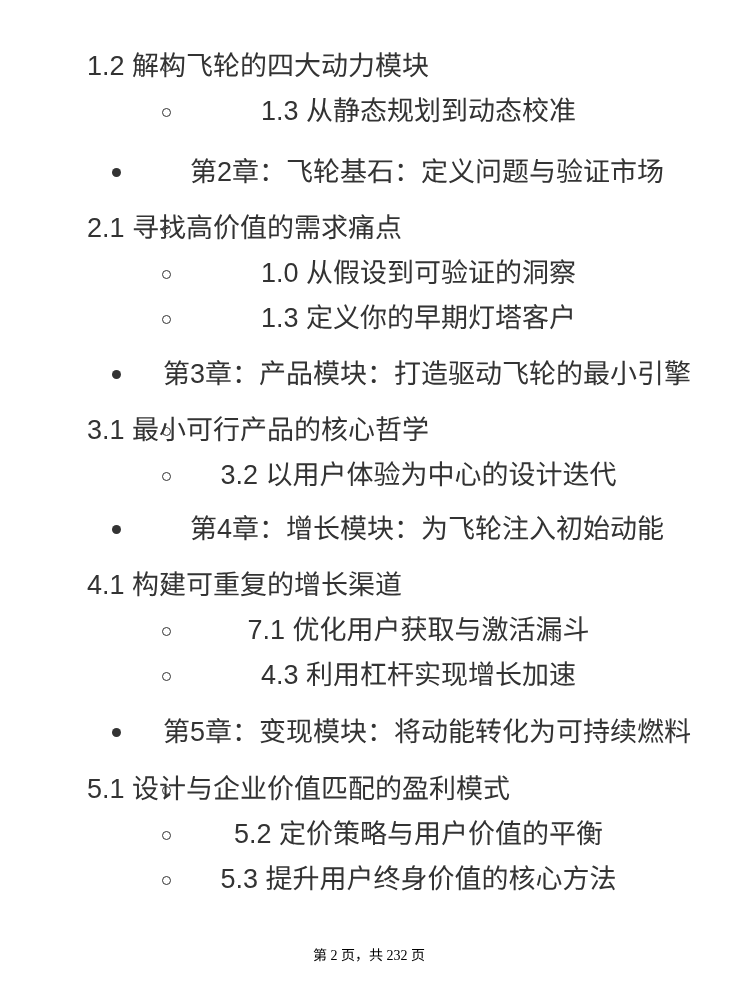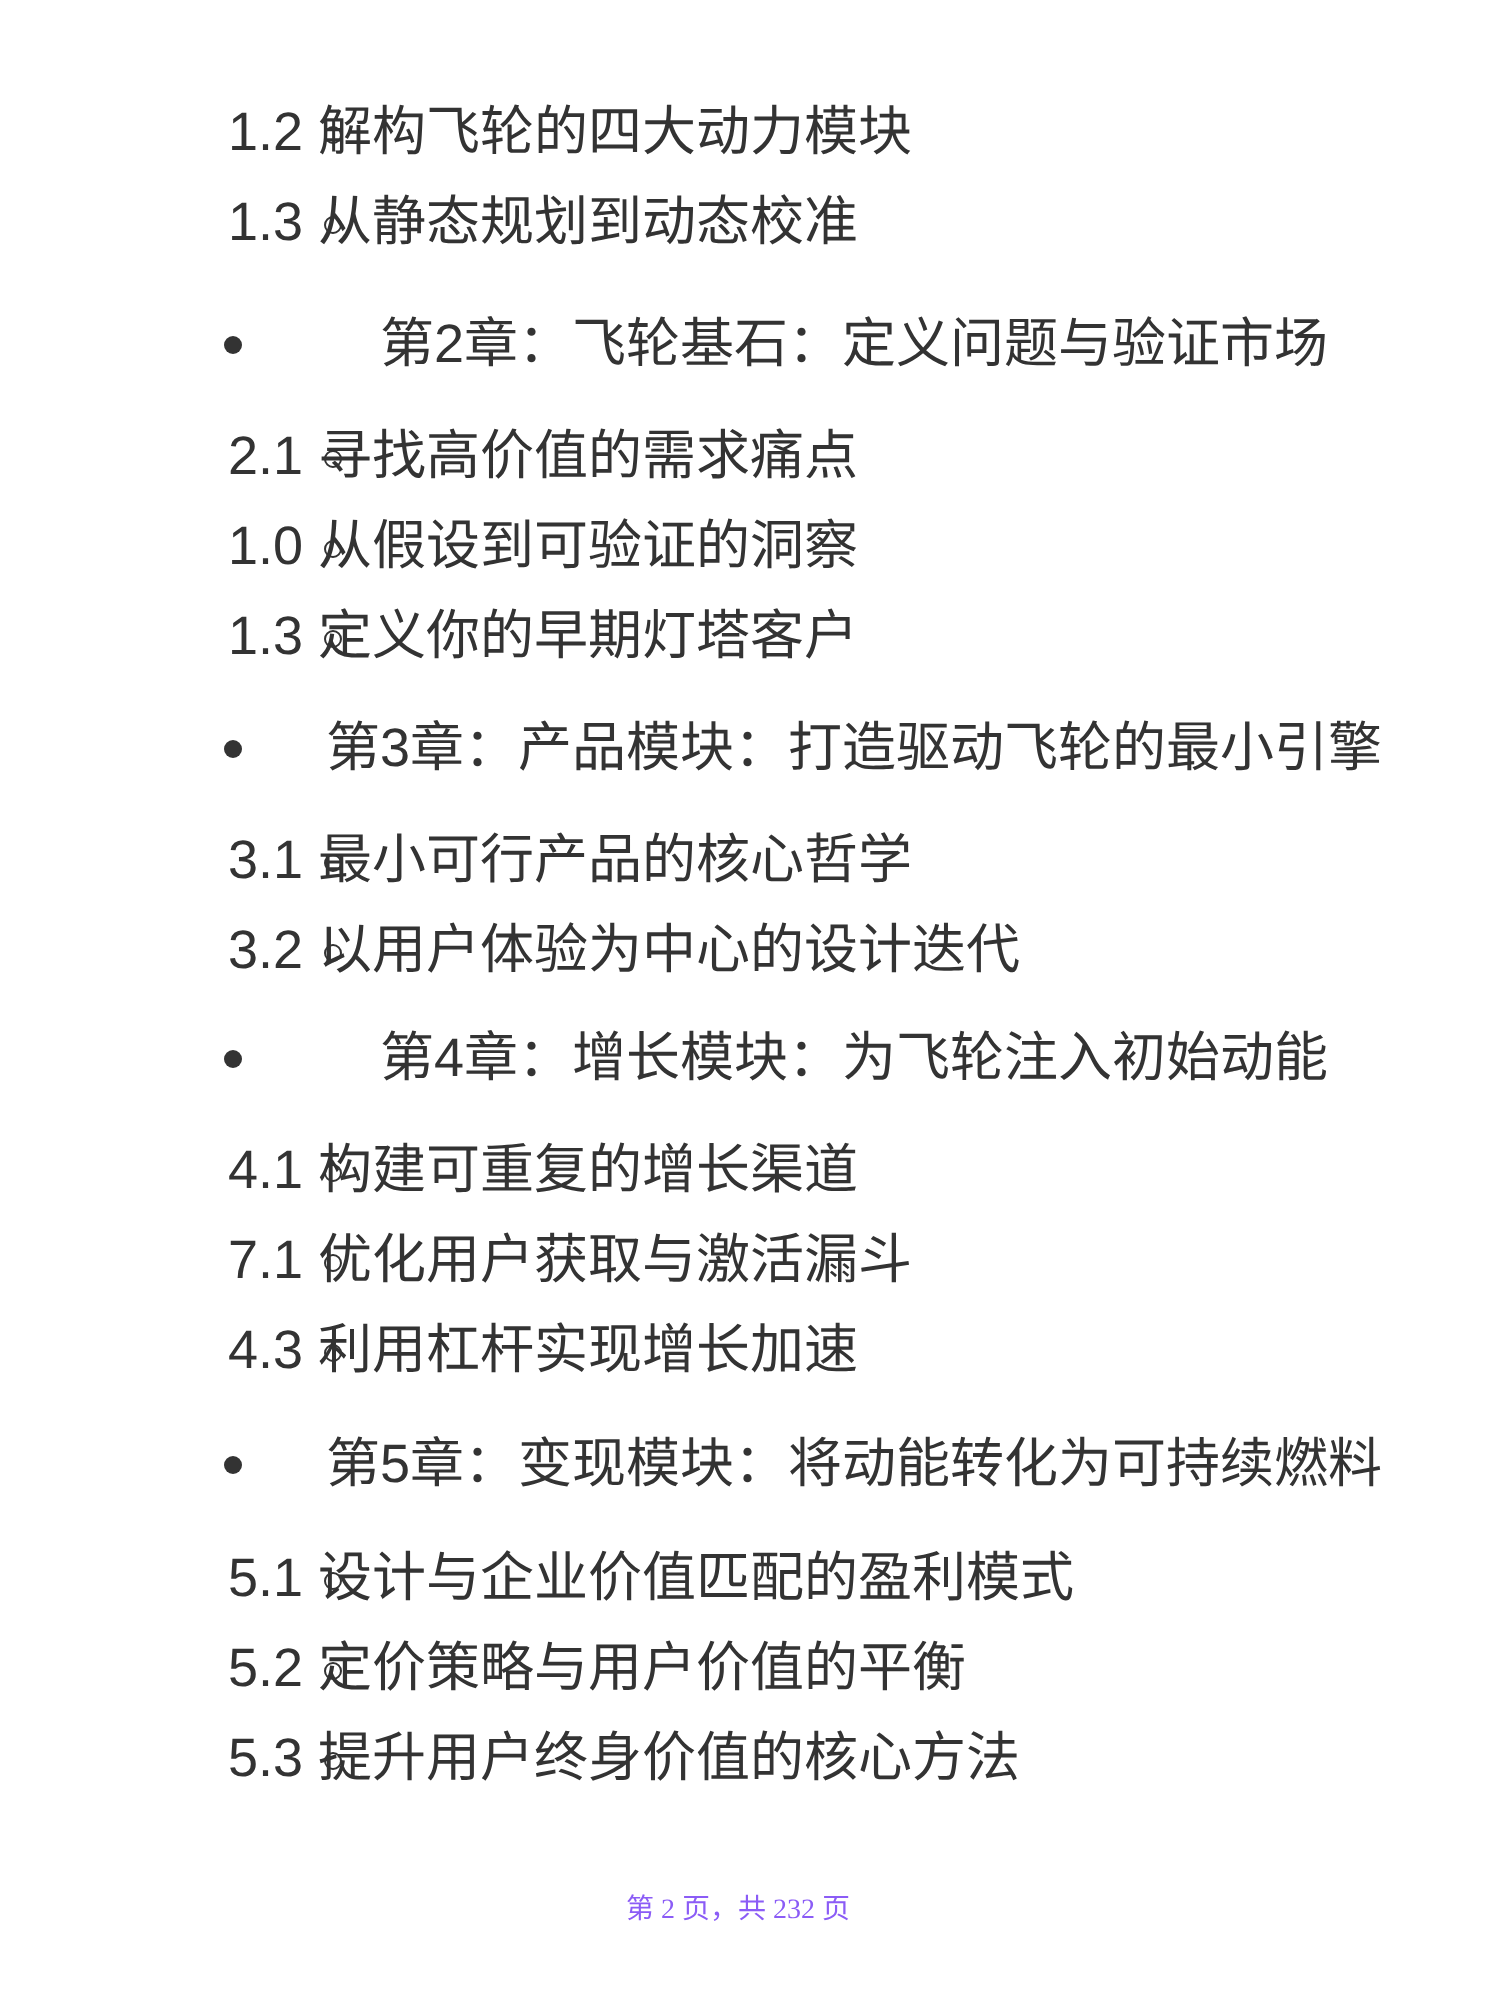--- a/index.html
+++ b/index.html
@@ -23,21 +23,21 @@
   }
   .row {
     position: relative;
     margin: 0;
   }
   .row-text {
     display: block;
     white-space: nowrap;
   }
   .chapter .row-text { padding-left: 104px; text-align: center; }
-  .sub .row-text     { padding-left: 114px; }
+  .sub .row-text     { padding-left: 87px; }
 
   .bullet {
     position: absolute;
     border-radius: 50%;
     box-sizing: border-box;
   }
   .bullet.disc {
     left: 112px;
     top: 15px;
     width: 9px;
@@ -46,36 +46,36 @@
   }
   .bullet.circle {
     left: 162px;
     top: 16px;
     width: 9px;
     height: 9px;
     border: 1.5px solid #333333;
     background: transparent;
   }
 
-  .mt6  { margin-top: 6px; }
+  .mt6  { margin-top: 6px; text-align: center; }
   .mt15 { margin-top: 15px; }
   .mt17 { margin-top: 17px; }
   .mt18 { margin-top: 18px; }
   .mt22 { margin-top: 22px; }
 
   .footer {
     position: absolute;
     left: 0;
     right: 12px;
     top: 946px;
     text-align: center;
     font-family: "Liberation Serif", "DejaVu Serif", serif;
     font-size: 14px;
     line-height: 20px;
-    color: #8b5cf6;
+    color: #000000;
   }
 </style>
 </head>
 <body>
 
 <div class="page">
   <div class="toc">
 
     <div class="row sub">
       <span class="bullet circle"></span>

